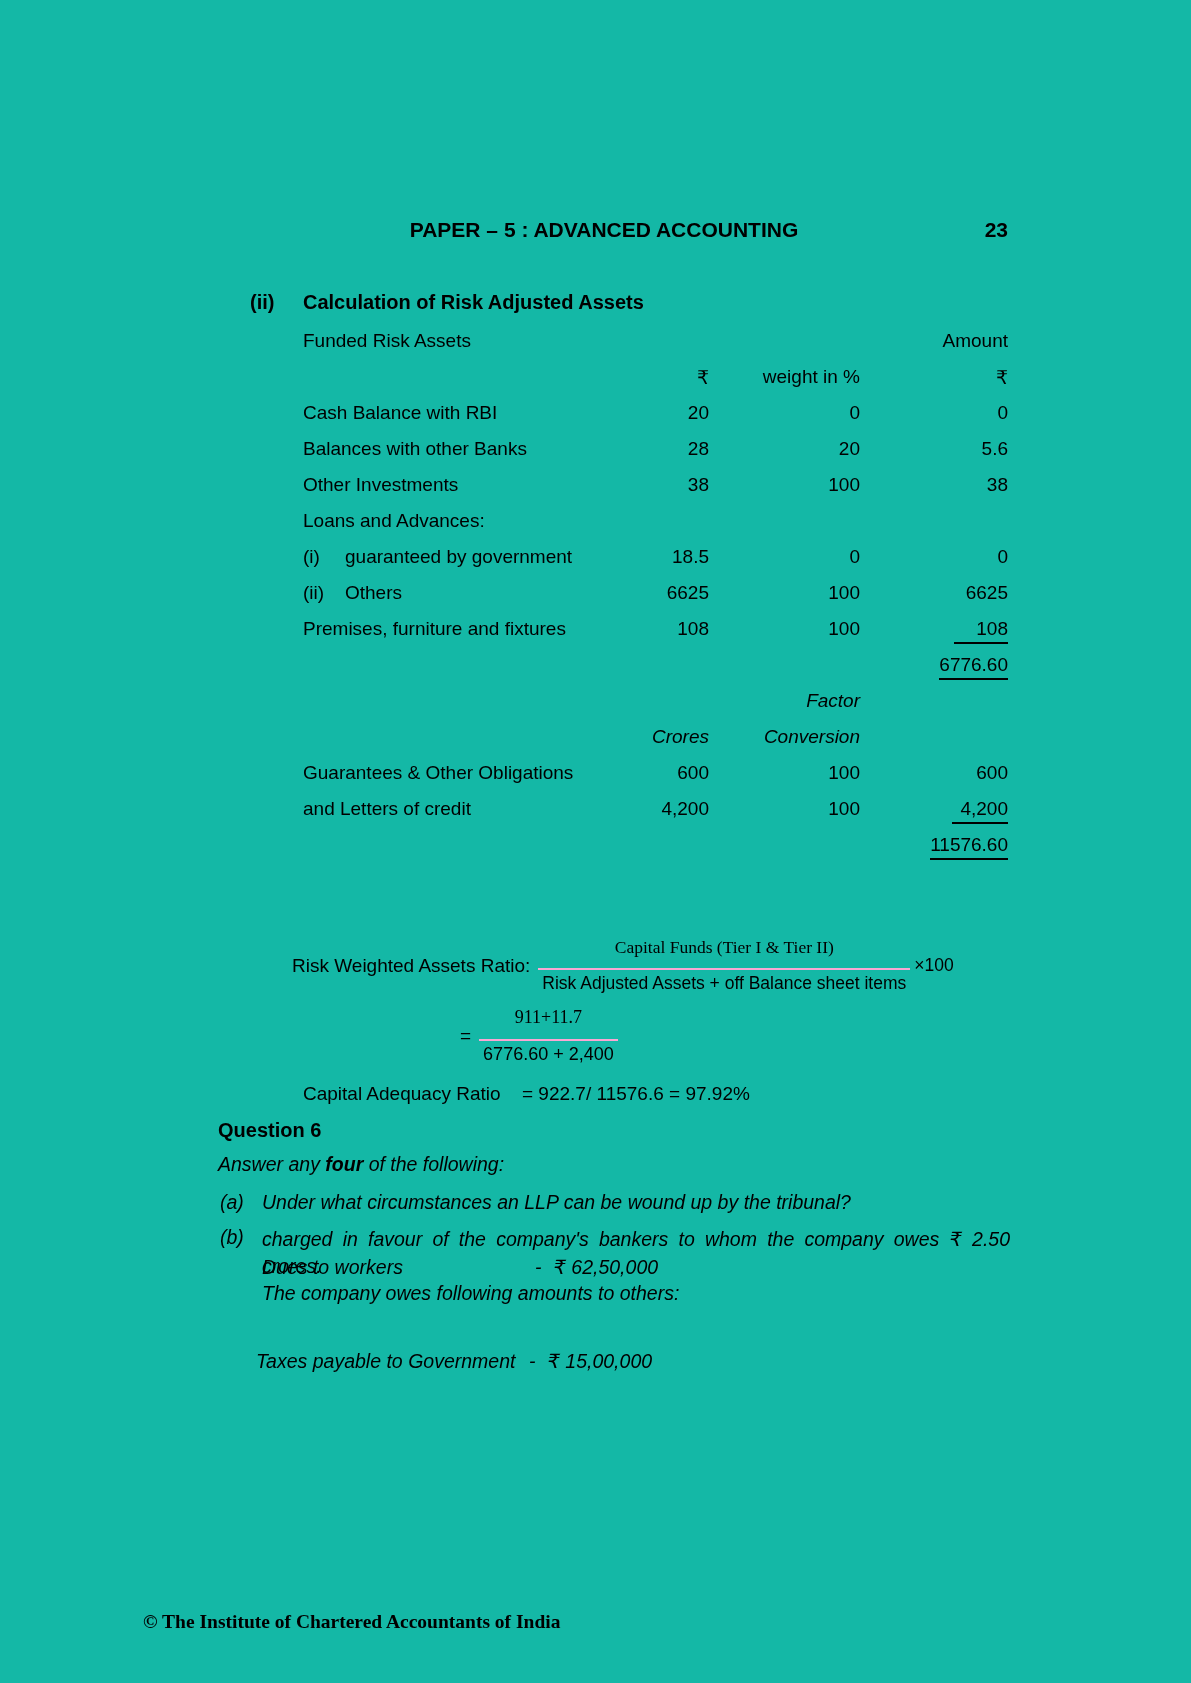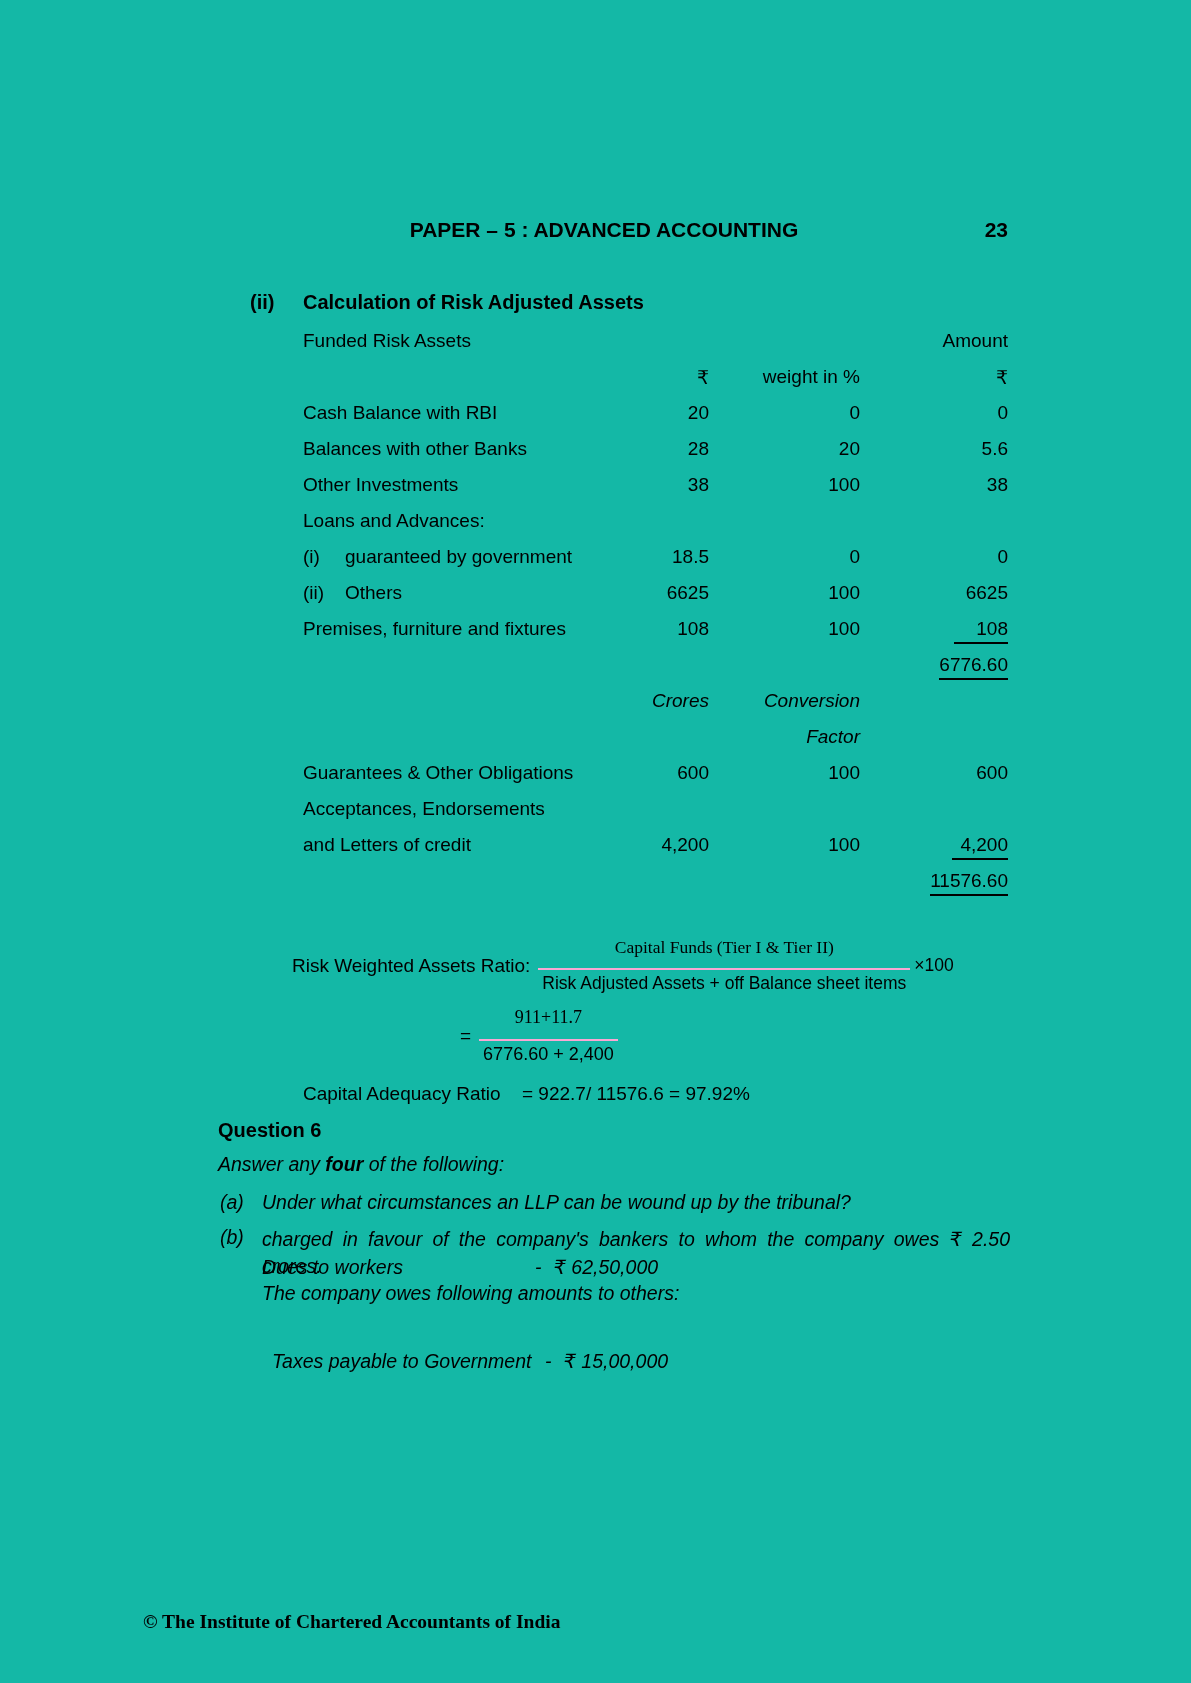--- a/index.html
+++ b/index.html
@@ -51,21 +51,21 @@
   .q-item{display:flex;font-style:italic;font-size:19.5px;}
   .q-item .qnum{width:42px;flex:0 0 42px;}
   .item-a{top:1191px;left:220px;}
   .item-b{top:1226px;left:220px;}
   .item-b .qtext{width:748px;line-height:27px;}
   .jline{text-align:justify;text-align-last:justify;}
   .dues-row{display:flex;font-style:italic;font-size:19.5px;}
   .dues-row .dlabel{width:273px;flex:0 0 273px;}
   .dues-row .damount{margin-left:12px;}
   .dues-1{top:1256px;left:262px;}
-  .dues-2{top:1350px;left:272px;font-style:italic;}
+  .dues-2{top:1350px;left:256px;font-style:italic;}
   
   .footer{top:1611px;left:143px;font-family:"Liberation Serif","DejaVu Serif",serif;font-weight:bold;font-size:19.5px;}
 </style>
 </head>
 <body>
 
 <div class="page">
 
   <div class="abs hdr-title">PAPER – 5 : ADVANCED ACCOUNTING</div>
   <div class="abs hdr-page">23</div>
@@ -135,41 +135,35 @@
       <span class="c3"><span class="u w54">108</span></span>
     </div>
     <div class="trow">
       <span class="lab"></span>
       <span class="c1"></span>
       <span class="c2"></span>
       <span class="c3"><span class="u">6776.60</span></span>
     </div>
     <div class="trow it">
       <span class="lab"></span>
+      <span class="c1"></span>
+      <span class="c2">Factor</span>
+      <span class="c3"></span>
+    </div>
+    <div class="trow it">
+      <span class="lab"></span>
       <span class="c1">Crores</span>
       <span class="c2">Conversion</span>
       <span class="c3"></span>
     </div>
-    <div class="trow it">
-      <span class="lab"></span>
-      <span class="c1"></span>
-      <span class="c2">Factor</span>
-      <span class="c3"></span>
-    </div>
     <div class="trow">
       <span class="lab">Guarantees &amp; Other Obligations</span>
       <span class="c1">600</span>
       <span class="c2">100</span>
       <span class="c3">600</span>
-    </div>
-    <div class="trow">
-      <span class="lab">Acceptances, Endorsements</span>
-      <span class="c1"></span>
-      <span class="c2"></span>
-      <span class="c3"></span>
     </div>
     <div class="trow">
       <span class="lab">and Letters of credit</span>
       <span class="c1">4,200</span>
       <span class="c2">100</span>
       <span class="c3"><span class="u w56">4,200</span></span>
     </div>
     <div class="trow">
       <span class="lab"></span>
       <span class="c1"></span>

